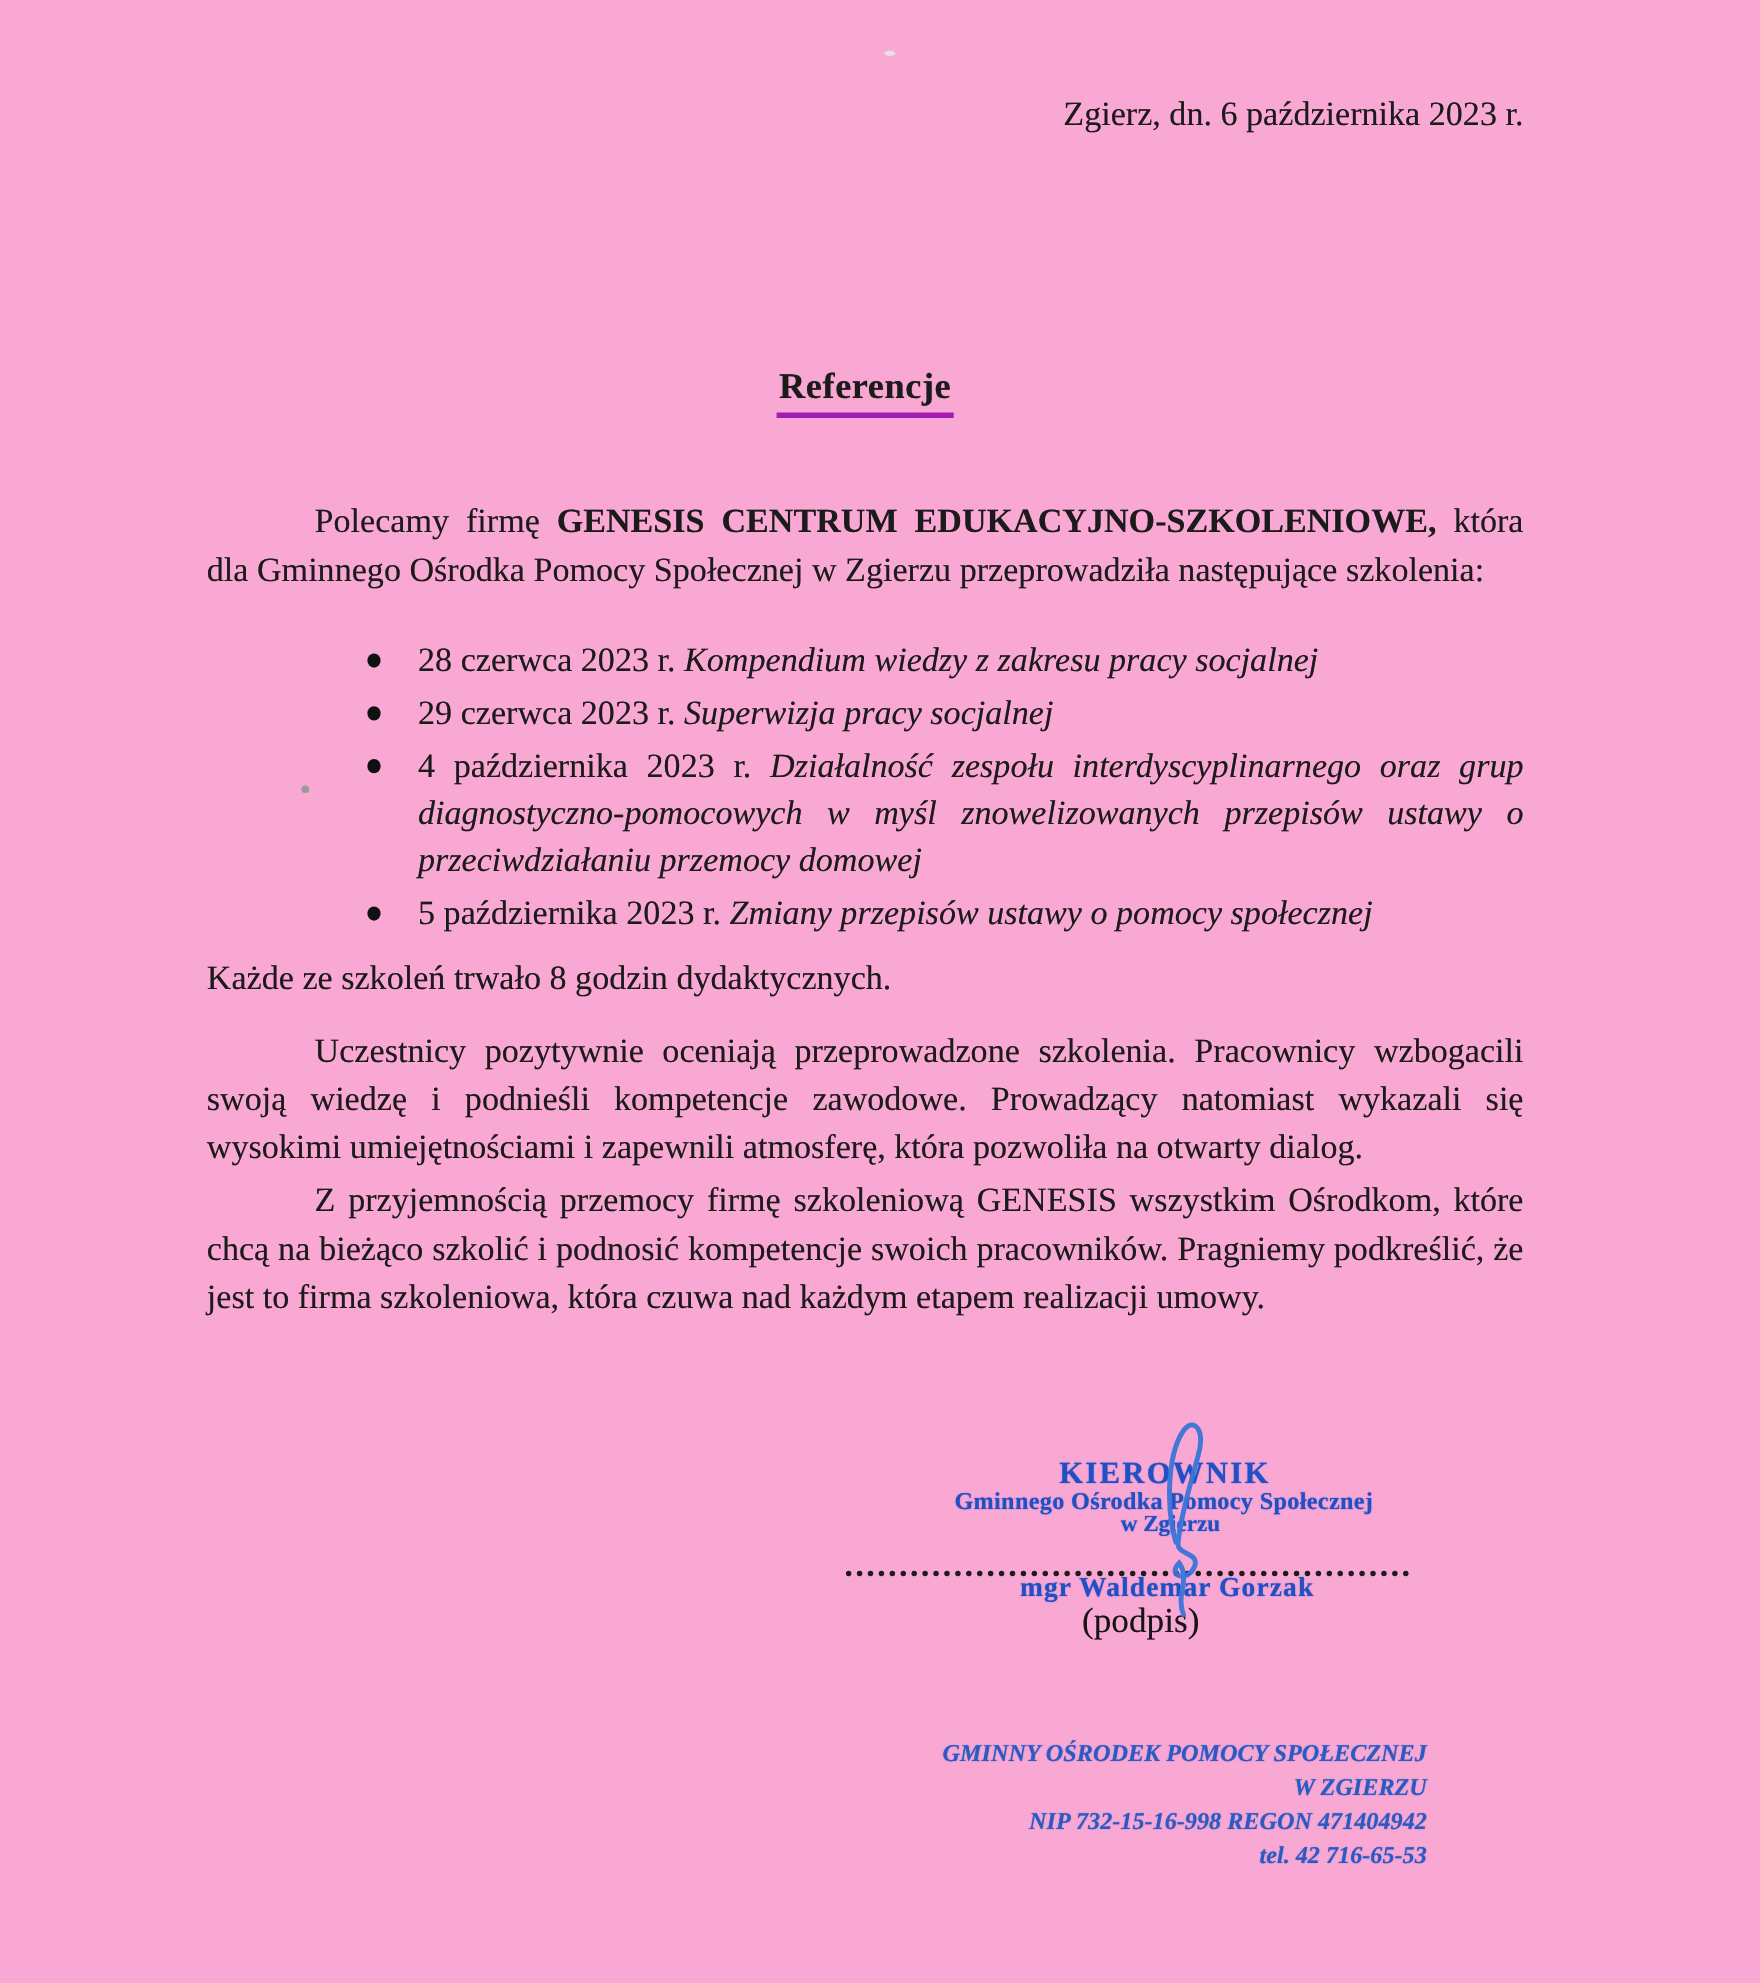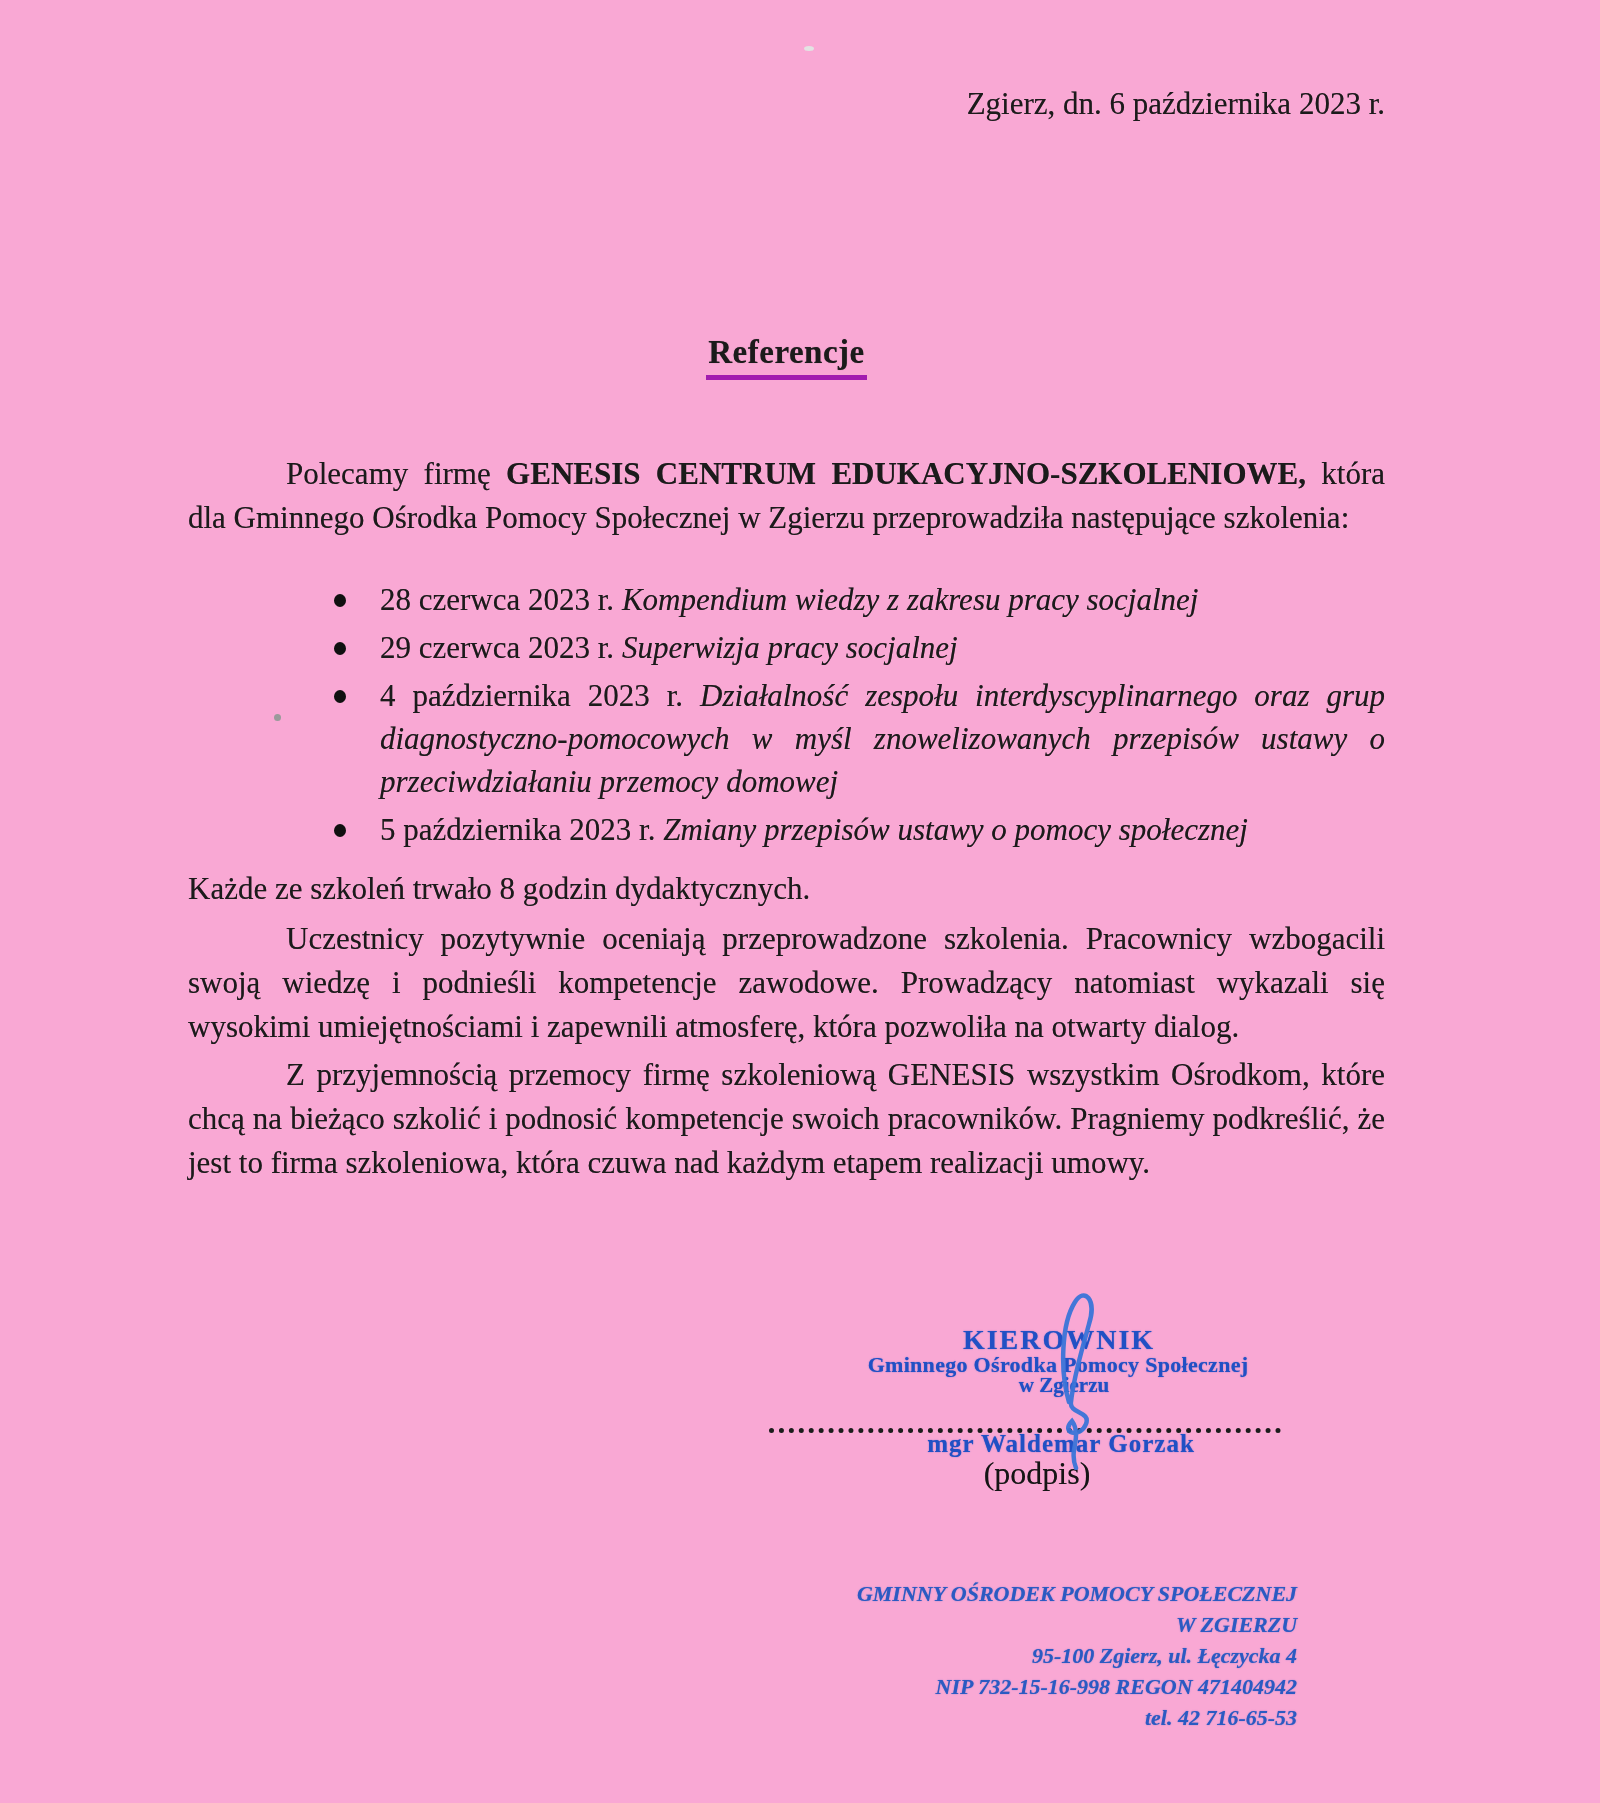--- a/index.html
+++ b/index.html
@@ -67,21 +67,21 @@
     position: absolute;
     left: -46px;
     top: 16px;
     width: 12px;
     height: 13px;
     border-radius: 50%;
     background: #101010;
   }
   .training-topic { font-style: italic; }
   .para-duration { margin-top: 10px; text-align: left; }
-  .para-2 { margin-top: 6px; }
+  .para-2 { margin-top: 22px; }
   .para-3 { margin-top: 4px; }
 
   
   .stamp-text {
     position: absolute;
     transform: translateX(-50%);
     white-space: nowrap;
     font-weight: bold;
     color: #2150c4;
     text-shadow: 0 0 1.2px rgba(33,80,196,0.75);
@@ -186,18 +186,17 @@
              C 41 57, 32 84, 29 112
              C 27 124, 49 121, 44 134
              C 38 149, 18 143, 30 131
              C 36 139, 34 150, 32 160
              C 31 167, 32 173, 34 178" stroke="#3a74d8" stroke-width="4.5" stroke-linecap="round" opacity="0.95"></path>
   </svg>
 
   <div class="office-stamp">
     <div>GMINNY OŚRODEK POMOCY SPOŁECZNEJ</div>
     <div>W ZGIERZU</div>
-    <div>95-100 Zgierz, ul. Łęczycka 4</div>
     <div>NIP 732-15-16-998  REGON 471404942</div>
     <div>tel. 42 716-65-53</div>
   </div>
 
 </div>
 
 </body></html>

